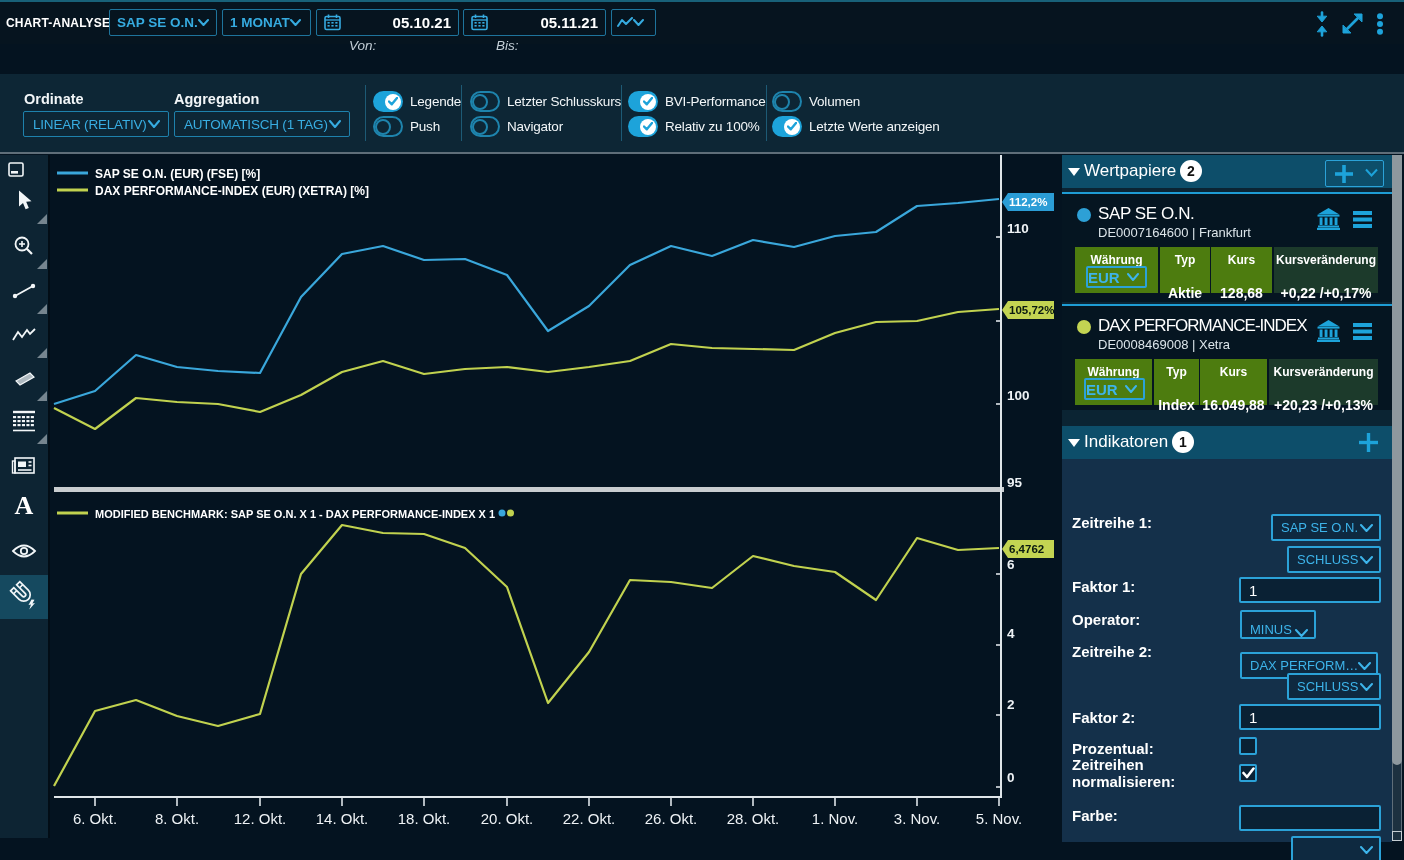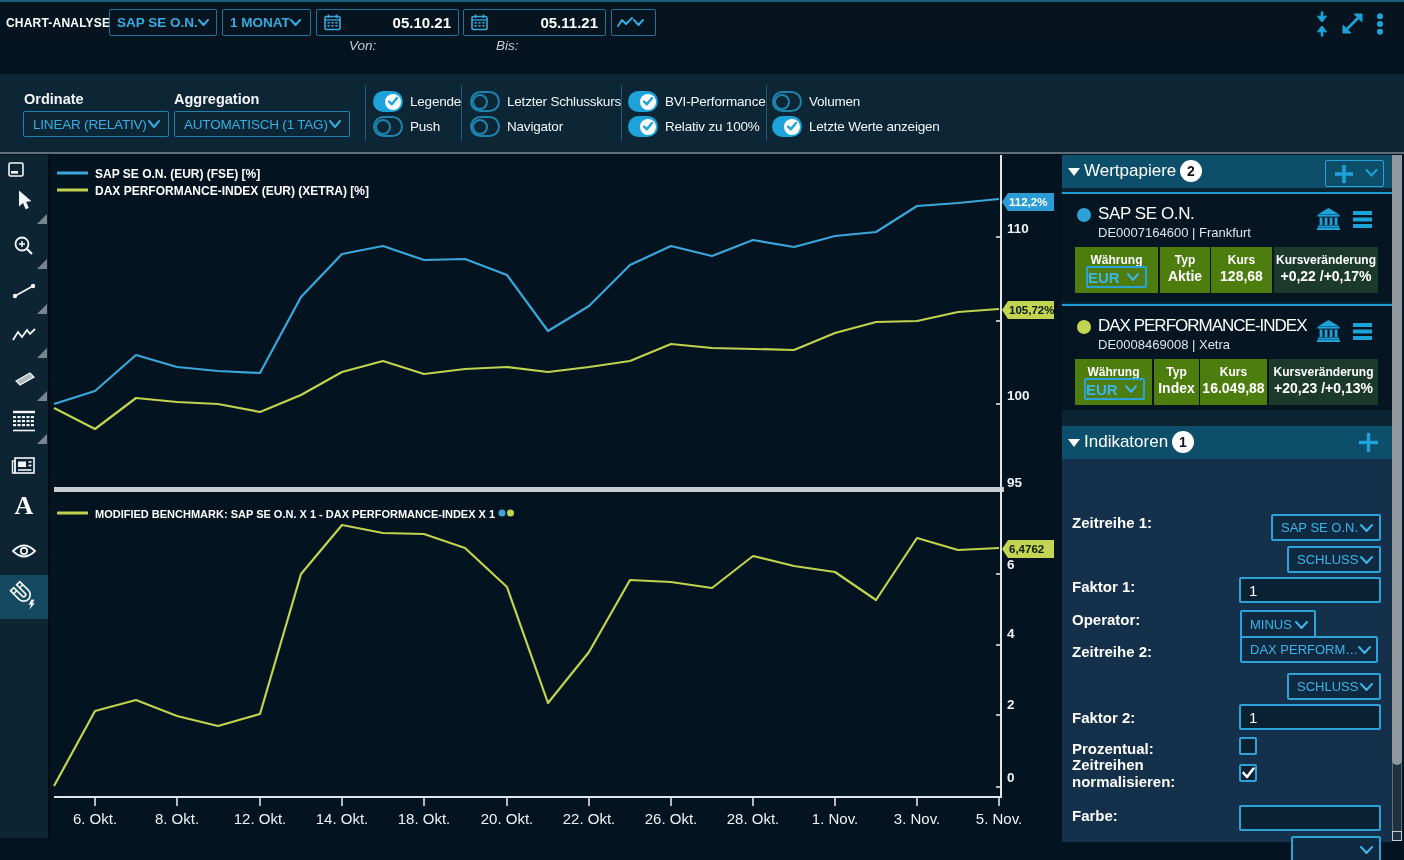--- a/index.html
+++ b/index.html
@@ -41,21 +41,21 @@
 .phead{position:absolute;left:0;width:330px;height:33px;background:#0d4e6a;}
 .phead .tri{position:absolute;left:6px;top:13px;width:0;height:0;border-left:6px solid transparent;border-right:6px solid transparent;border-top:8px solid #fff;}
 .phead .ptxt{position:absolute;left:22px;top:6px;color:#fff;font-size:17px;}
 .pbadge{position:absolute;top:5px;width:22px;height:22px;border-radius:11px;background:#fff;color:#111;font-size:14px;font-weight:bold;text-align:center;line-height:22px;}
 .card{position:absolute;left:0;width:330px;background:#051521;border-top:2px solid #1e9cd4;}
 .cdot{position:absolute;left:15px;top:14px;width:14px;height:14px;border-radius:7px;}
 .ctitle{position:absolute;left:36px;top:10px;color:#fff;font-size:17px;letter-spacing:-0.4px;white-space:nowrap;}
 .csub{position:absolute;left:36px;top:31px;color:#dce5ea;font-size:13px;white-space:nowrap;}
 .ibox{position:absolute;background:#4d7c0f;}
 .ibox .il{color:#fff;font-size:12px;font-weight:bold;text-align:center;margin-top:6px;white-space:nowrap;}
-.ibox .iv{color:#fff;font-size:14px;font-weight:bold;text-align:center;margin-top:1px;white-space:nowrap;}
+.ibox .iv{color:#fff;font-size:14px;font-weight:bold;text-align:center;margin-top:18px;white-space:nowrap;}
 .ibox.green{background:#1c3a2b;}
 .eurbox{position:absolute;border:2px solid #2ba2d8;border-radius:2px;color:#3db4ea;font-weight:bold;font-size:15px;display:flex;align-items:center;justify-content:center;gap:7px;}
 
 #indbody{position:absolute;left:1062px;top:459px;width:330px;height:383px;background:#14304a;}
 #modhead{position:absolute;left:4px;top:17px;width:322px;height:27px;background:#0d4c68;}
 .flabel{position:absolute;left:10px;color:#fff;font-size:15px;font-weight:bold;}
 .fdrop{position:absolute;border:2px solid #2ba2d8;border-radius:2px;background:#0e2940;color:#3db4ea;font-size:13px;display:flex;align-items:center;padding-left:8px;white-space:nowrap;}
 .finput{position:absolute;border:2px solid #2ba2d8;border-radius:2px;background:#0a2134;color:#fff;font-size:15px;display:flex;align-items:center;padding-left:8px;}
 .fcheck{position:absolute;width:18px;height:18px;border:2px solid #2ba2d8;border-radius:2px;background:#0a2134;}
 .chev{flex:none;margin-left:auto;margin-right:6px;}
@@ -509,25 +509,25 @@
 <div class="flabel" style="top:55px;">Zeitreihe 1:</div>
 <div class="fdrop" style="left:209px;top:55px;width:110px;height:27px;">SAP SE O.N.<svg class="chev" width="13" height="8" viewBox="0 0 13 8">
           <polyline points="1,1 6.5,7.0 12,1" fill="none" stroke="#3db4ea" stroke-width="2" stroke-linecap="round" stroke-linejoin="round"></polyline>
         </svg></div>
 <div class="fdrop" style="left:225px;top:87px;width:94px;height:27px;">SCHLUSS<svg class="chev" width="13" height="8" viewBox="0 0 13 8">
           <polyline points="1,1 6.5,7.0 12,1" fill="none" stroke="#3db4ea" stroke-width="2" stroke-linecap="round" stroke-linejoin="round"></polyline>
         </svg></div>
 <div class="flabel" style="top:119px;">Faktor 1:</div>
 <div class="finput" style="left:177px;top:118px;width:142px;height:26px;">1</div>
 <div class="flabel" style="top:152px;">Operator:</div>
-<div class="fdrop" style="left:178px;top:151px;width:76px;height:29px;">MINUS<svg class="chev" width="13" height="8" viewBox="0 0 13 8">
+<div class="fdrop" style="left:178px;top:151px;width:76px;height:29px;align-items:flex-end;">MINUS<svg class="chev" width="13" height="8" viewBox="0 0 13 8">
           <polyline points="1,1 6.5,7.0 12,1" fill="none" stroke="#3db4ea" stroke-width="2" stroke-linecap="round" stroke-linejoin="round"></polyline>
         </svg></div>
 <div class="flabel" style="top:184px;">Zeitreihe 2:</div>
-<div class="fdrop" style="left:178px;top:177px;width:138px;height:27px;">DAX PERFORM…<svg class="chev" width="13" height="8" viewBox="0 0 13 8">
+<div class="fdrop" style="left:178px;top:193px;width:138px;height:27px;">DAX PERFORM…<svg class="chev" width="13" height="8" viewBox="0 0 13 8">
           <polyline points="1,1 6.5,7.0 12,1" fill="none" stroke="#3db4ea" stroke-width="2" stroke-linecap="round" stroke-linejoin="round"></polyline>
         </svg></div>
 <div class="fdrop" style="left:225px;top:214px;width:94px;height:27px;">SCHLUSS<svg class="chev" width="13" height="8" viewBox="0 0 13 8">
           <polyline points="1,1 6.5,7.0 12,1" fill="none" stroke="#3db4ea" stroke-width="2" stroke-linecap="round" stroke-linejoin="round"></polyline>
         </svg></div>
 <div class="flabel" style="top:250px;">Faktor 2:</div>
 <div class="finput" style="left:177px;top:245px;width:142px;height:26px;">1</div>
 <div class="flabel" style="top:281px;">Prozentual:</div>
 <div class="fcheck" style="left:177px;top:278px;"></div>
 <div class="flabel" style="top:297px;">Zeitreihen</div>

